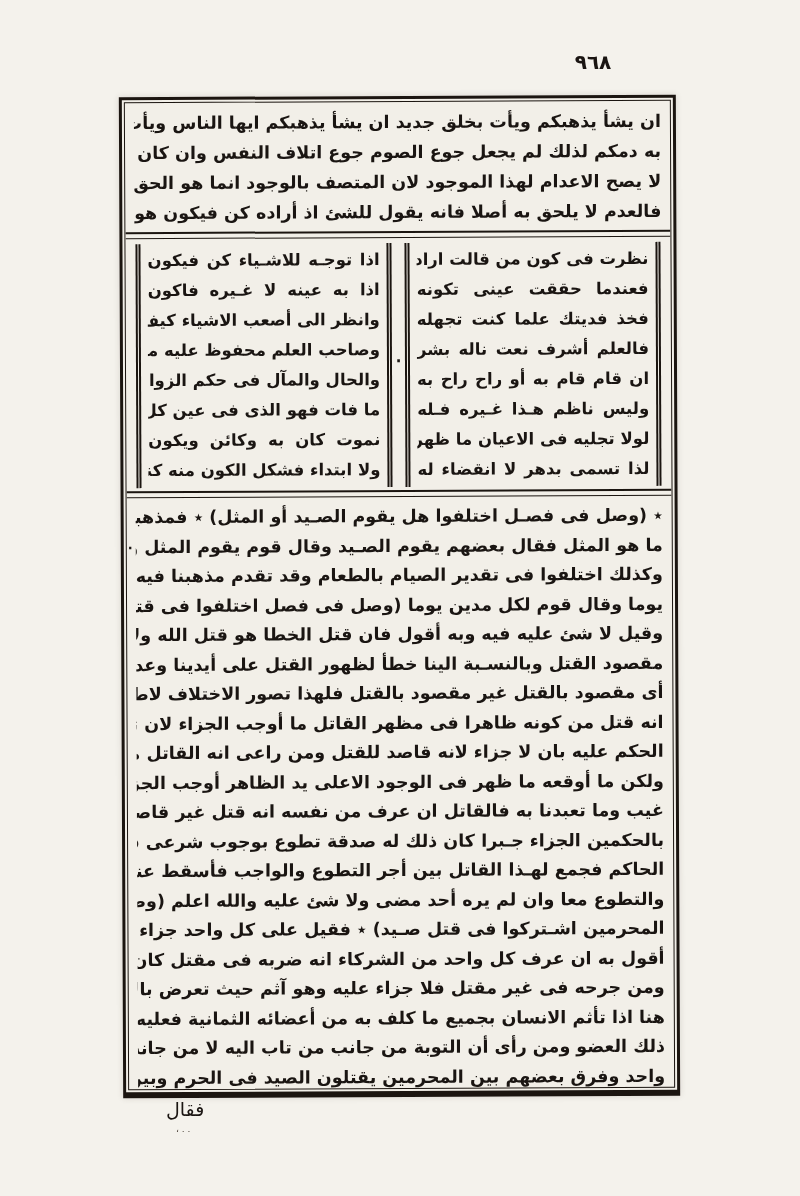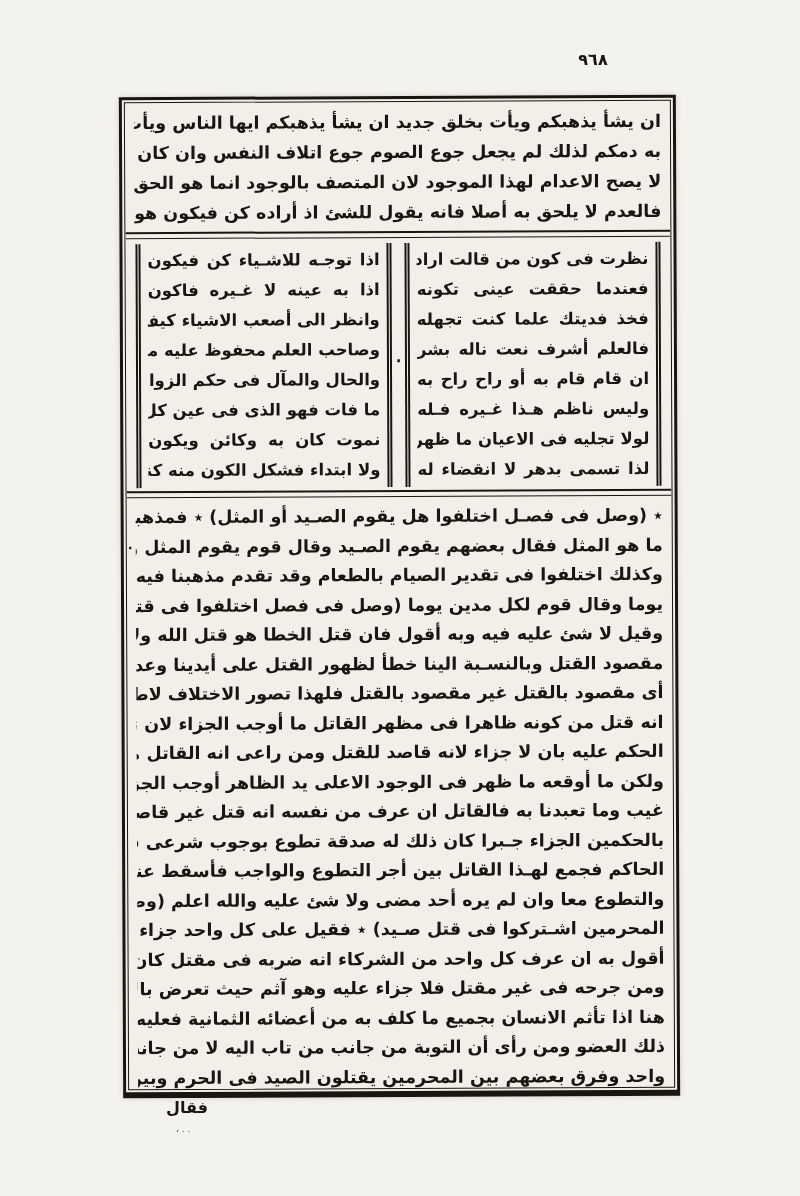--- a/index.html
+++ b/index.html
@@ -3,21 +3,21 @@
 <meta charset="utf-8">
 <style>
   html,body{margin:0;padding:0;}
   body{
     width:800px;height:1196px;position:relative;overflow:hidden;
     background:#f4f2ec;color:#1a1512;
     font-family:"DejaVu Sans",sans-serif;
   }
   .page-number{
     position:absolute;left:558px;top:50px;width:70px;
-    font-size:16px;font-weight:bold;text-align:center;
+    font-size:20px;font-weight:bold;text-align:center;
     letter-spacing:2px;
   }
   .frame{
     position:absolute;left:121px;top:96px;width:551px;height:992px;
     border:3px solid #1b1510;border-bottom-width:6px;
     background:#f2efe8;transform:rotate(-0.25deg);
     box-shadow:0 0 6px rgba(60,50,40,.15);
   }
   .frame-inner{
     position:absolute;top:2px;left:2px;right:2px;bottom:2px;
@@ -49,21 +49,21 @@
     position:absolute;left:50%;top:112px;transform:translateX(-50%);
     font-size:15px;font-weight:bold;
   }
   .margin-dot{
     position:absolute;left:1px;top:296px;font-size:13px;font-weight:bold;
   }
   .prose{padding:3px 9px 0;flex:1;}
   .prose .line{font-size:17.5px;line-height:29.5px;}
   .catchword{
     position:absolute;left:166px;top:1098px;
-    font-size:16px;font-weight:bold;direction:rtl;
+    font-size:19px;font-weight:normal;direction:rtl;
   }
   .catchword-dots{
     position:absolute;left:176px;top:1124px;
     font-size:9px;letter-spacing:3px;color:#4a4138;
   }
 </style>
 </head>
 <body>
 
 <div class="page-number">٩٦٨</div>

